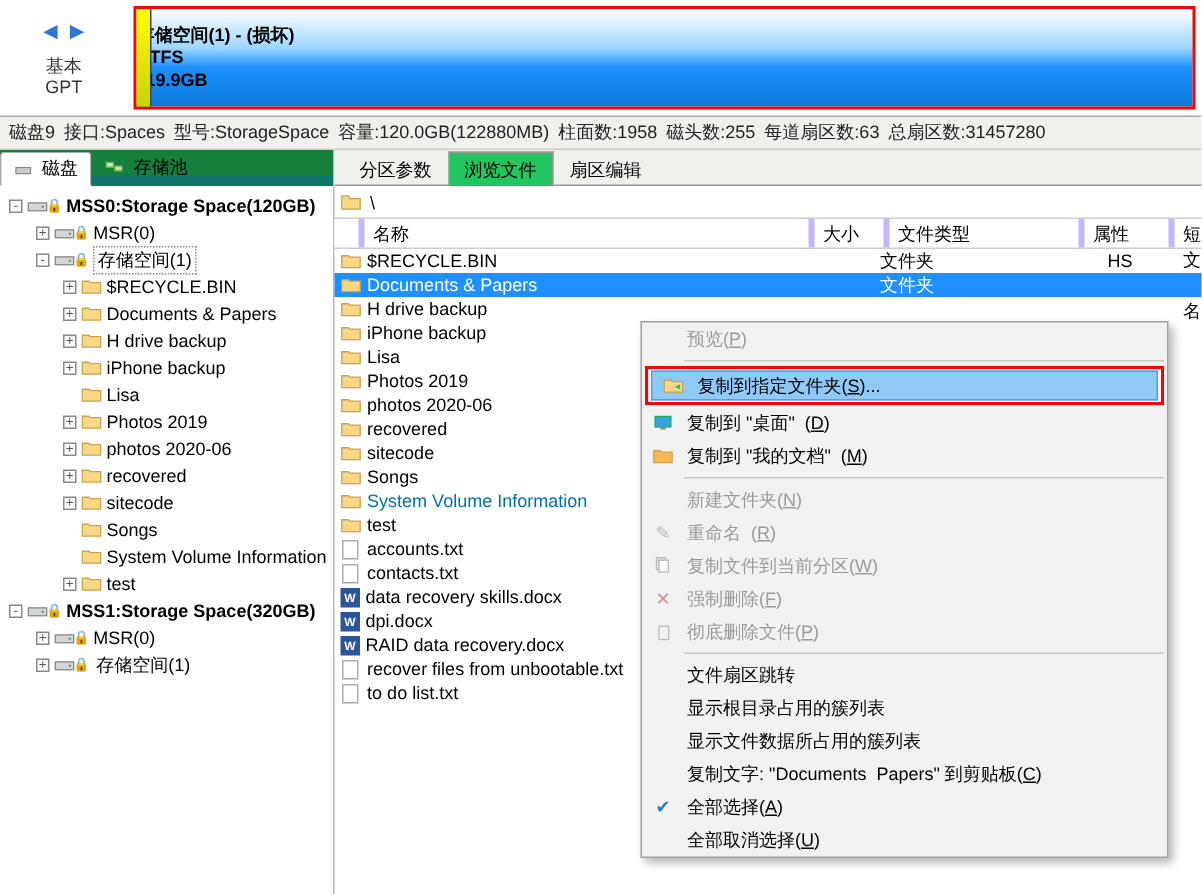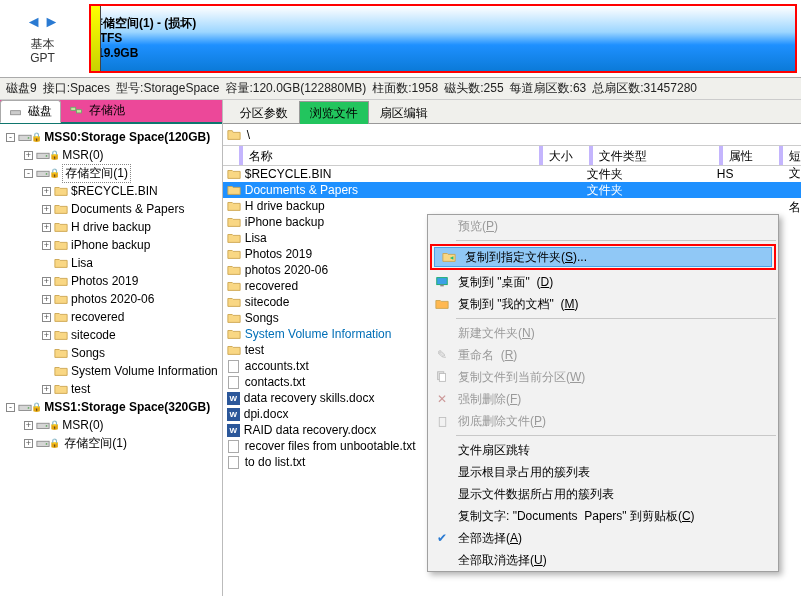--- a/index.html
+++ b/index.html
@@ -12,21 +12,21 @@
 .top-left .alabel { font-size:11px; color:#333; text-align:center; line-height:14px; }
 .disk-vis { flex:1; position:relative; padding:4px; }
 .disk-block { border:2px solid red; height:100%; position:relative; background:linear-gradient(to bottom,#fff 0%,#9dd6ff 40%,#1e90ff 60%,#0b7ad8 100%); display:flex; flex-direction:column; justify-content:center; color:#000; font-weight:bold; font-size:12px; line-height:15px; }
 .disk-block .slim { position:absolute; left:0; top:0; bottom:0; width:10px; background:linear-gradient(to bottom,#ff0 0%, #c9d200 100%); border-right:1px solid #444; }
 
 .info-line { background:#f0f0ec; padding:2px 6px; font-size:12px; border-bottom:1px solid #ccc; color:#222; }
 .info-line span { margin-right:6px;text-align:center; }
 
 .main { display:flex; height:496px; }
 .west { width:288px; border-right:1px solid #bbb; display:flex; flex-direction:column; }
-.west-tabs { display:flex; align-items:flex-end; height:24px; background:#ec4899; border-bottom:2px solid #0f766e; }
+.west-tabs { display:flex; align-items:flex-start; height:24px; background:#15803d; border-bottom:7px solid #0f766e; }
 .west-tab { display:flex; align-items:center; gap:3px; padding:2px 8px; border:1px solid transparent; border-top-left-radius:3px; border-top-right-radius:3px; }
 .west-tab.active { background:#fff; border-color:#aaa; border-bottom:1px solid #fff; position:relative; top:1px; }
 .west-tab svg, .west-tab .ic { width:13px; height:13px; }
 
 .tree { flex:1; overflow:auto; padding:4px 0; }
 .node { display:flex; align-items:center; height:18px; padding:0 4px; white-space:nowrap; }
 .exp { width:9px; height:9px; border:1px solid #888; display:flex; align-items:center; justify-content:center; font-size:9px; line-height:7px; margin-right:3px; background:#fff; color:#555; cursor:pointer; }
 .exp.none { border:none; }
 .ic { display:inline-flex; align-items:center; justify-content:center; margin-right:3px; }
 .ic-disk { color:#777; }
@@ -46,21 +46,21 @@
 
 .file-head { display:flex; height:20px; border-bottom:1px solid #ccc; background:#fff; font-size:12px; }
 .file-head .hc { border-right:4px solid #c4b5fd; padding:2px 6px;font-family:Liberation Serif, serif; }
 .file-list { position:relative; }
 .row { display:flex; align-items:center; height:16px; padding:0 4px; }
 .row.sel { background:#1e90ff; color:#fff; }
 .row.sys { color:#006fb7; }
 .cell-name { display:flex; align-items:center; width:310px; }
 .cell-size { width:50px; }
 .cell-type { width:130px; }
-.cell-attr { width:60px; }
+.cell-attr { width:60px;text-align:center; }
 .fic { width:14px; height:14px; margin-right:4px; display:inline-flex; align-items:center; justify-content:center; }
 .fic-folder { color:#f3c763; }
 .fic-doc { background:#fff; border:1px solid #aaa; width:11px; height:13px; }
 .fic-word { background:#2b579a; color:#fff; font-size:8px; font-weight:bold; width:13px; height:13px; }
 
 .context-menu { position:absolute; top:214px; left:427px; width:352px; background:#f2f2f2; border:1px solid #a0a0a0; box-shadow:3px 3px 6px rgba(0,0,0,.3); z-index:50; font-size:12px; }
 .context-menu .mi { display:flex; align-items:center; height:22px; padding:0 8px 0 30px; position:relative;text-align:center; }
 .context-menu .mi.disabled { color:#9a9a9a; }
 .context-menu .mi .mic { position:absolute; left:6px; width:16px; height:16px; display:flex; align-items:center; justify-content:center; }
 .context-menu .sep { height:1px; background:#c8c8c8; margin:3px 2px 3px 28px; }

